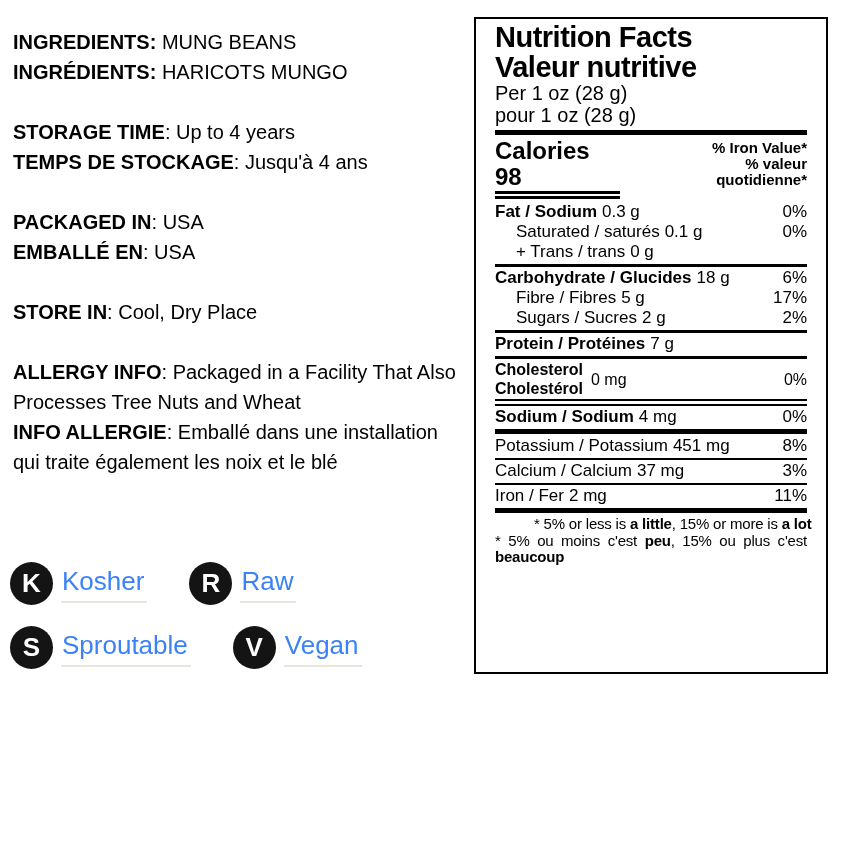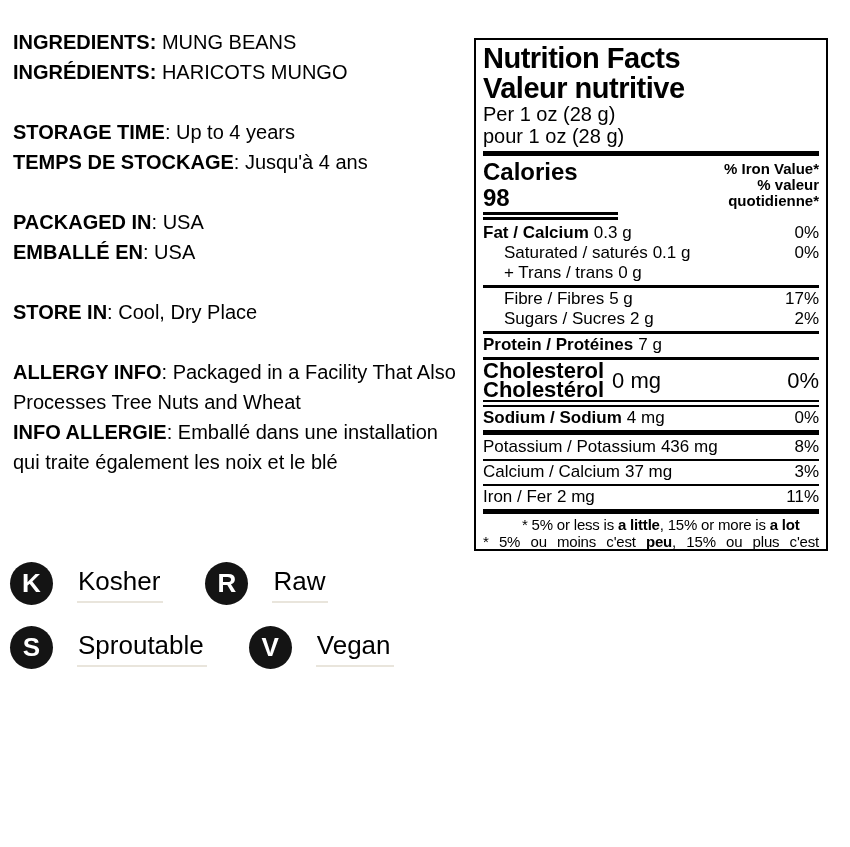--- a/index.html
+++ b/index.html
@@ -7,56 +7,56 @@
     width:850px;height:847px;position:relative;background:#ffffff;color:#000;
     font-family:"Liberation Sans", sans-serif;
   }
   
   .left{position:absolute;left:13px;top:27px;width:456px;font-size:20px;line-height:30px;}
   .left .group{margin:0 0 30px 0;}
   .left p{margin:0;}
   .lbl{font-weight:bold;}
   
   .nft{
-    position:absolute;left:474px;top:38px;width:354px;height:513px;
-    border:2px solid #000;padding:3px 7px;box-sizing:border-box;overflow:hidden;
+    position:absolute;left:474px;top:17px;width:354px;height:657px;
+    border:2px solid #000;padding:3px 19px;box-sizing:border-box;overflow:hidden;
   }
   .nft-title{font-size:29px;font-weight:bold;line-height:30px;letter-spacing:-0.5px;}
   .nft-serving{font-size:20px;line-height:22px;}
   .bar{height:5px;background:#000;margin:4px 0 3px;}
   .cal-row{display:flex;justify-content:space-between;align-items:flex-start;margin:1px 0 3px;gap:47px;}
   .cal-left{font-size:24px;font-weight:bold;line-height:26px;border-bottom:8px double #000;padding:0 10px 1px 0;}
   .cal-right{text-align:right;font-size:15px;font-weight:bold;line-height:16px;padding-top:2px;}
   .nrow{display:flex;align-items:baseline;font-size:17px;line-height:20px;}
   .nrow.sub{padding-left:21px;}
   .nname.b{font-weight:bold;}
   .amt{margin-left:5px;white-space:nowrap;}
   .dv{margin-left:auto;padding-left:6px;white-space:nowrap;}
-  .chol{display:flex;align-items:center;font-size:22px;line-height:19px;justify-content:center;}
+  .chol{display:flex;align-items:center;font-size:16px;line-height:19px;justify-content:center;}
   .chol-names{font-weight:bold;}
   .chol .amt{margin-left:8px;}
   .sep{height:3px;background:#000;margin:1.5px 0;}
   .sep-thin{height:2px;background:#000;margin:1.5px 0;}
   .sep-thick{height:5px;background:#000;margin:2px 0;}
   .sep-double{height:7px;border-top:2px solid #000;border-bottom:2px solid #000;margin:1px 0;box-sizing:border-box;}
   .footnote{font-size:15px;line-height:16.5px;margin-top:3px;}
   .fn-en{white-space:nowrap;letter-spacing:-0.2px;margin-left:39px;}
   .fn-fr{text-align:justify;letter-spacing:-0.2px;}
   .b{font-weight:bold;}
   
   .badges{position:absolute;left:10px;top:562px;}
   .badge-row{display:flex;align-items:flex-start;margin-bottom:21px;}
   .badge{display:flex;align-items:center;}
   .badge + .badge{margin-left:42px;}
   .badge-circle{
     width:43px;height:43px;border-radius:50%;background:#141414;color:#fff;
     font-size:26px;font-weight:bold;display:flex;align-items:center;justify-content:center;flex:0 0 auto;
   }
   .badge-label{
-    font-size:26px;color:#000000;margin-left:24px;line-height:28px;
+    font-size:26px;color:#3b82f6;margin-left:8px;line-height:28px;
     padding:2px 3px 6px 1px;border-bottom:2px solid #e9e5dc;
   }
 </style>
 </head>
 <body>
 
 <div class="left">
   <div class="group">
     <p><span class="lbl">INGREDIENTS:</span><span> MUNG BEANS</span></p>
     <p><span class="lbl">INGRÉDIENTS:</span><span> HARICOTS MUNGO</span></p>
@@ -87,36 +87,41 @@
 
   <div class="cal-row">
     <div class="cal-left"><span>Calories</span> <span>98</span></div>
     <div class="cal-right">
       <div>% Iron Value*</div>
       <div>% valeur quotidienne*</div>
     </div>
   </div>
 
   <div class="nrow">
-    <span class="nname b">Fat / Calcium</span>
+    <span class="nname b">Fat / Sodium</span>
     <span class="amt">0.3 g</span>
     <span class="dv">0%</span>
   </div>
   <div class="nrow sub">
     <span class="nname">Saturated / saturés</span>
     <span class="amt">0.1 g</span>
     <span class="dv">0%</span>
   </div>
   <div class="nrow sub">
     <span class="nname">+ Trans / trans</span>
     <span class="amt">0 g</span>
     <span class="dv"></span>
   </div>
   <div class="sep"></div>
 
+  <div class="nrow">
+    <span class="nname b">Carbohydrate / Glucides</span>
+    <span class="amt">18 g</span>
+    <span class="dv">6%</span>
+  </div>
   <div class="nrow sub">
     <span class="nname">Fibre / Fibres</span>
     <span class="amt">5 g</span>
     <span class="dv">17%</span>
   </div>
   <div class="nrow sub">
     <span class="nname">Sugars / Sucres</span>
     <span class="amt">2 g</span>
     <span class="dv">2%</span>
   </div>
@@ -141,21 +146,21 @@
 
   <div class="nrow">
     <span class="nname b">Sodium / Sodium</span>
     <span class="amt">4 mg</span>
     <span class="dv">0%</span>
   </div>
   <div class="sep-thick"></div>
 
   <div class="nrow">
     <span class="nname">Potassium / Potassium</span>
-    <span class="amt">436 mg</span>
+    <span class="amt">451 mg</span>
     <span class="dv">8%</span>
   </div>
   <div class="sep-thin"></div>
 
   <div class="nrow">
     <span class="nname">Calcium / Calcium</span>
     <span class="amt">37 mg</span>
     <span class="dv">3%</span>
   </div>
   <div class="sep-thin"></div>

